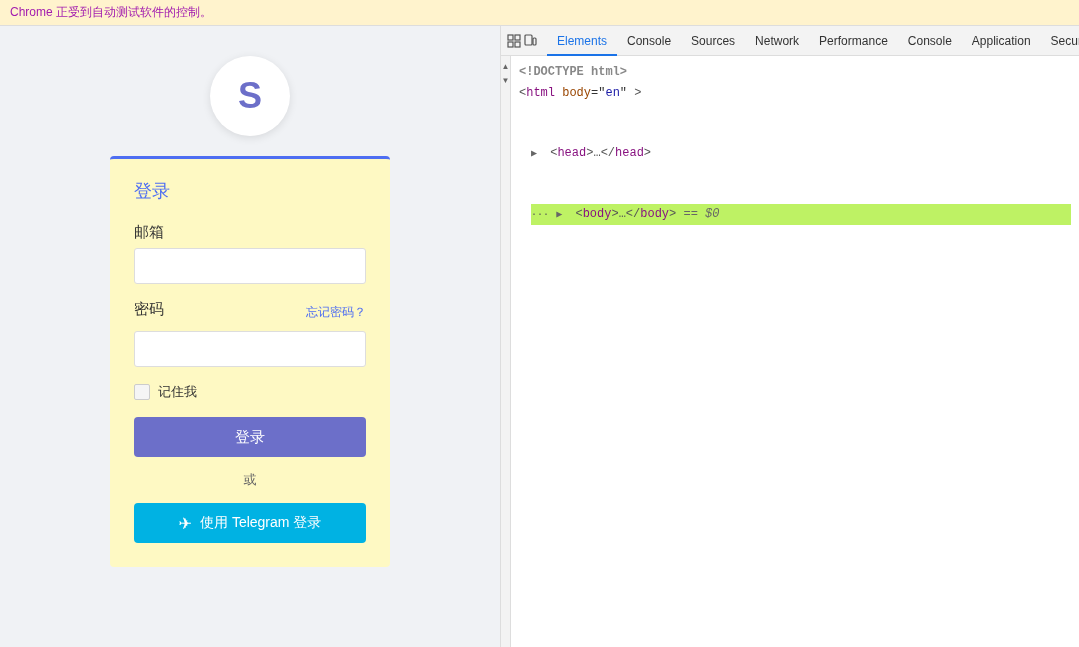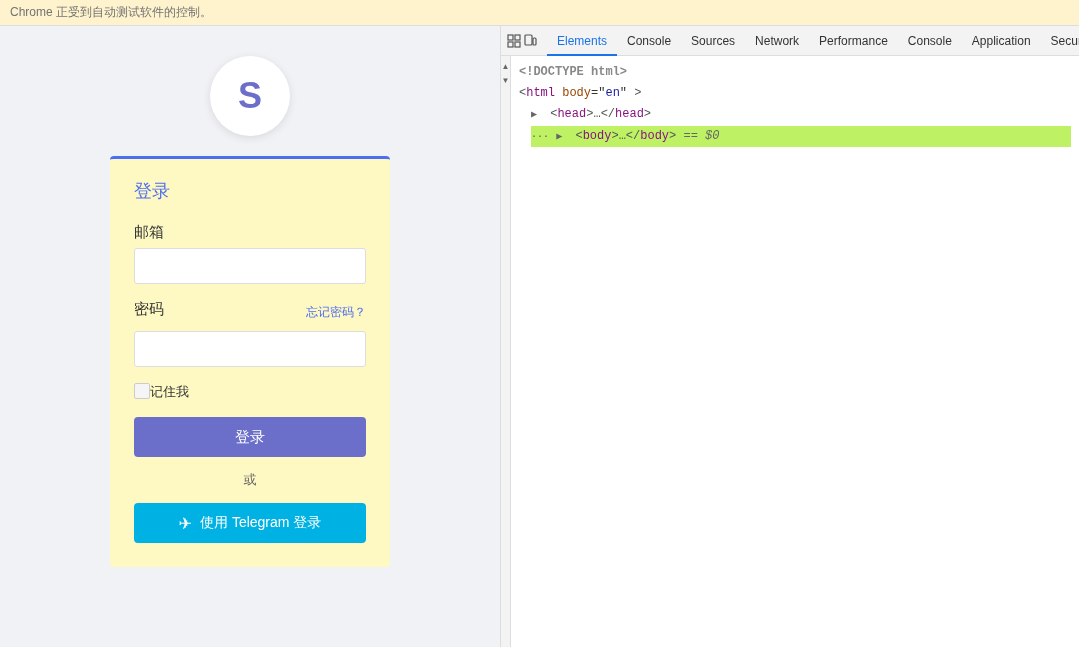--- a/index.html
+++ b/index.html
@@ -11,21 +11,21 @@
       overflow: hidden;
       display: flex;
       flex-direction: column;
     }
 
     
     .chrome-bar {
       background: #fff3cd;
       padding: 4px 10px;
       font-size: 12px;
-      color: #737373;
+      color: #a21caf;
       border-bottom: 1px solid #ddd;
       flex-shrink: 0;
     }
 
     .main-area {
       display: flex;
       flex: 1;
       overflow: hidden;
     }
 
@@ -104,21 +104,22 @@
 
     .forgot-link {
       font-size: 12px;
       color: #4e6ef2;
       text-decoration: none;
       cursor: pointer;
     }
 
     .remember-row {
       display: flex;
-      gap: 0;
+      align-items: center;
+      gap: 8px;
       margin-bottom: 16px;
     }
 
     .remember-checkbox {
       width: 16px;
       height: 16px;
       border: 1px solid #ccc;
       border-radius: 2px;
       background: #f5f5f5;
     }
@@ -285,21 +286,21 @@
       width: 12px;
       cursor: pointer;
       color: #666;
       font-size: 10px;
     }
 
     .dots {
       color: #555;
     }
 
-    .indent1 { margin-left: 12px; }
+    .indent1 { margin-left: 12px; margin-top: 39px; }
   </style>
 </head>
 <body>
 
 <div class="chrome-bar">
   <span>Chrome 正受到自动测试软件的控制。</span>
 </div>
 
 <div class="main-area">
 

